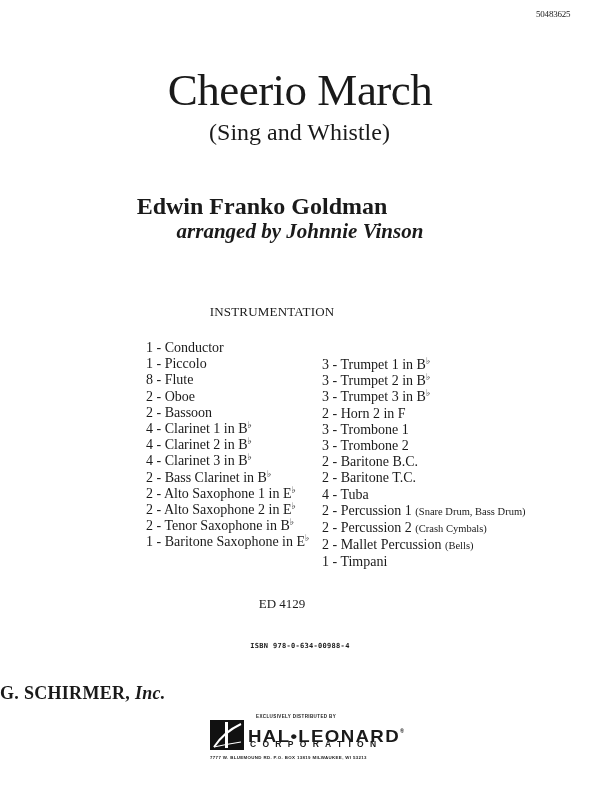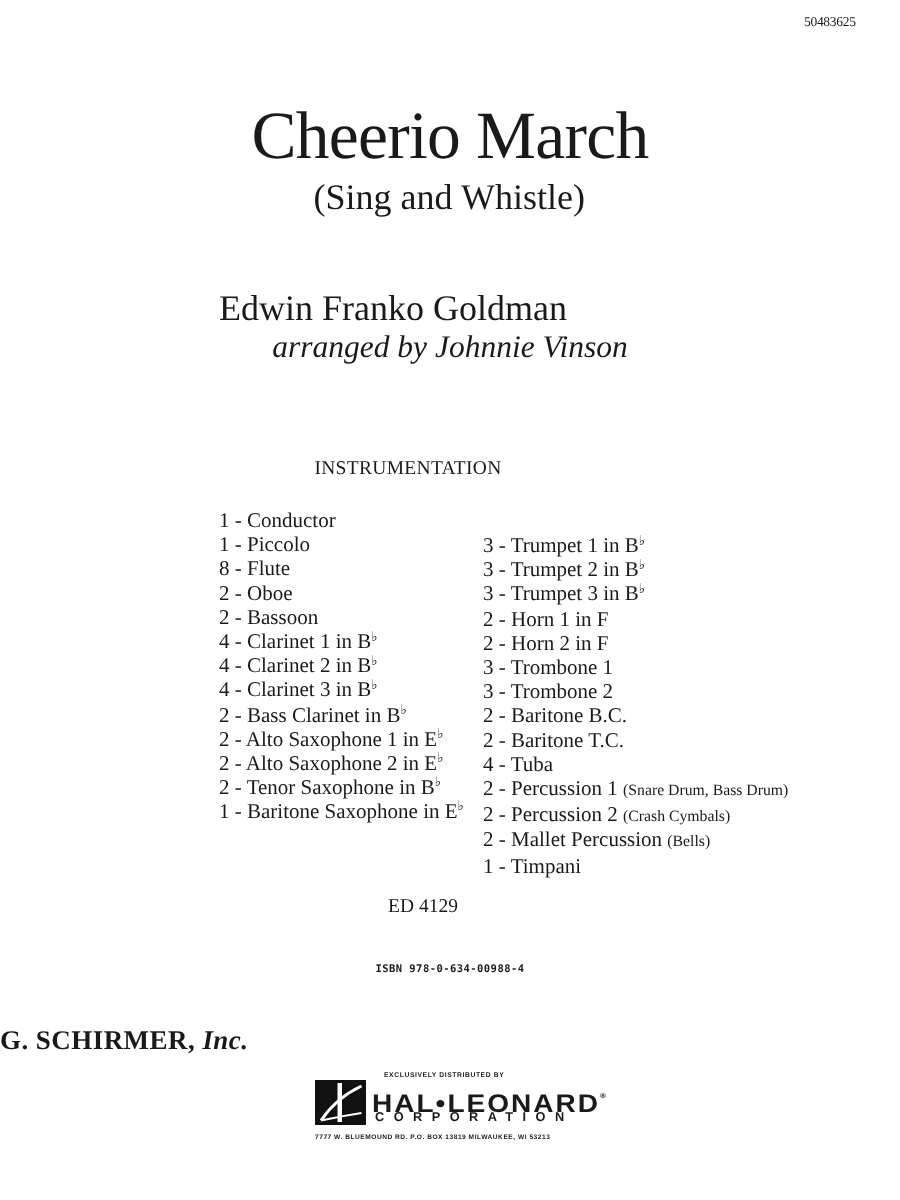--- a/index.html
+++ b/index.html
@@ -4,22 +4,22 @@
 <style>
   html, body { margin: 0; padding: 0; }
   body {
     width: 600px; height: 800px; background: #ffffff; position: relative; overflow: hidden;
     font-family: "Liberation Serif", "DejaVu Serif", serif; color: #1a1a1a;
   }
   .abs { position: absolute; }
   .catalog-num { top: 9px; left: 536px; font-size: 9px; letter-spacing: -0.2px; }
   .title { top: 66px; left: 0; width: 600px; text-align: center; font-size: 45px; line-height: 48px; letter-spacing: -0.5px; }
   .subtitle { top: 118px; left: 0; width: 599px; text-align: center; font-size: 24px; line-height: 28px; }
-  .composer { top: 192px; left: 0; width: 524px; text-align: center; font-size: 24px; line-height: 28px; }
-  .arranger { top: 219px; left: 0; width: 600px; text-align: center; font-size: 21px; line-height: 24px; font-style: italic; }
+  .composer { top: 192px; left: 0; width: 524px; text-align: center; font-size: 24px; line-height: 28px; font-weight: bold; }
+  .arranger { top: 219px; left: 0; width: 600px; text-align: center; font-size: 21px; line-height: 24px; font-style: italic; font-weight: bold; }
   .section-heading { top: 304px; left: 0; width: 544px; text-align: center; font-size: 13px; letter-spacing: 0.2px; }
   .col { top: 340px; font-size: 14px; line-height: 16.2px; }
   .col-left { left: 146px; }
   .col-right { left: 322px; margin-top: 17px; }
   .row { white-space: nowrap; }
   .row sup { font-size: 9px; vertical-align: 5px; line-height: 0; }
   .row .note { font-size: 10.5px; }
   .edition { top: 596px; left: 0; width: 564px; text-align: center; font-size: 13px; }
   .isbn { top: 642px; left: 0; width: 600px; text-align: center; font-family: "DejaVu Sans Mono", monospace; font-size: 7px; font-weight: bold; letter-spacing: 0.3px; }
   .publisher { top: 683px; left: 0; width: 600px; text-align: left; font-size: 18px; font-weight: bold; letter-spacing: 0.3px; }
@@ -57,21 +57,20 @@
     <div class="row"><span>2</span><span> - </span><span>Bass Clarinet in B</span><sup>♭</sup></div>
     <div class="row"><span>2</span><span> - </span><span>Alto Saxophone 1 in E</span><sup>♭</sup></div>
     <div class="row"><span>2</span><span> - </span><span>Alto Saxophone 2 in E</span><sup>♭</sup></div>
     <div class="row"><span>2</span><span> - </span><span>Tenor Saxophone in B</span><sup>♭</sup></div>
     <div class="row"><span>1</span><span> - </span><span>Baritone Saxophone in E</span><sup>♭</sup></div>
   </div>
 <div class="abs col col-right" id="col-right">
     <div class="row"><span>3</span><span> - </span><span>Trumpet 1 in B</span><sup>♭</sup></div>
     <div class="row"><span>3</span><span> - </span><span>Trumpet 2 in B</span><sup>♭</sup></div>
     <div class="row"><span>3</span><span> - </span><span>Trumpet 3 in B</span><sup>♭</sup></div>
-    <div class="row"><span>2</span><span> - </span><span>Horn 1 in F</span></div>
     <div class="row"><span>2</span><span> - </span><span>Horn 2 in F</span></div>
     <div class="row"><span>3</span><span> - </span><span>Trombone 1</span></div>
     <div class="row"><span>3</span><span> - </span><span>Trombone 2</span></div>
     <div class="row"><span>2</span><span> - </span><span>Baritone B.C.</span></div>
     <div class="row"><span>2</span><span> - </span><span>Baritone T.C.</span></div>
     <div class="row"><span>4</span><span> - </span><span>Tuba</span></div>
     <div class="row"><span>2</span><span> - </span><span>Percussion 1</span> <span class="note">(Snare Drum, Bass Drum)</span></div>
     <div class="row"><span>2</span><span> - </span><span>Percussion 2</span> <span class="note">(Crash Cymbals)</span></div>
     <div class="row"><span>2</span><span> - </span><span>Mallet Percussion</span> <span class="note">(Bells)</span></div>
     <div class="row"><span>1</span><span> - </span><span>Timpani</span></div>

